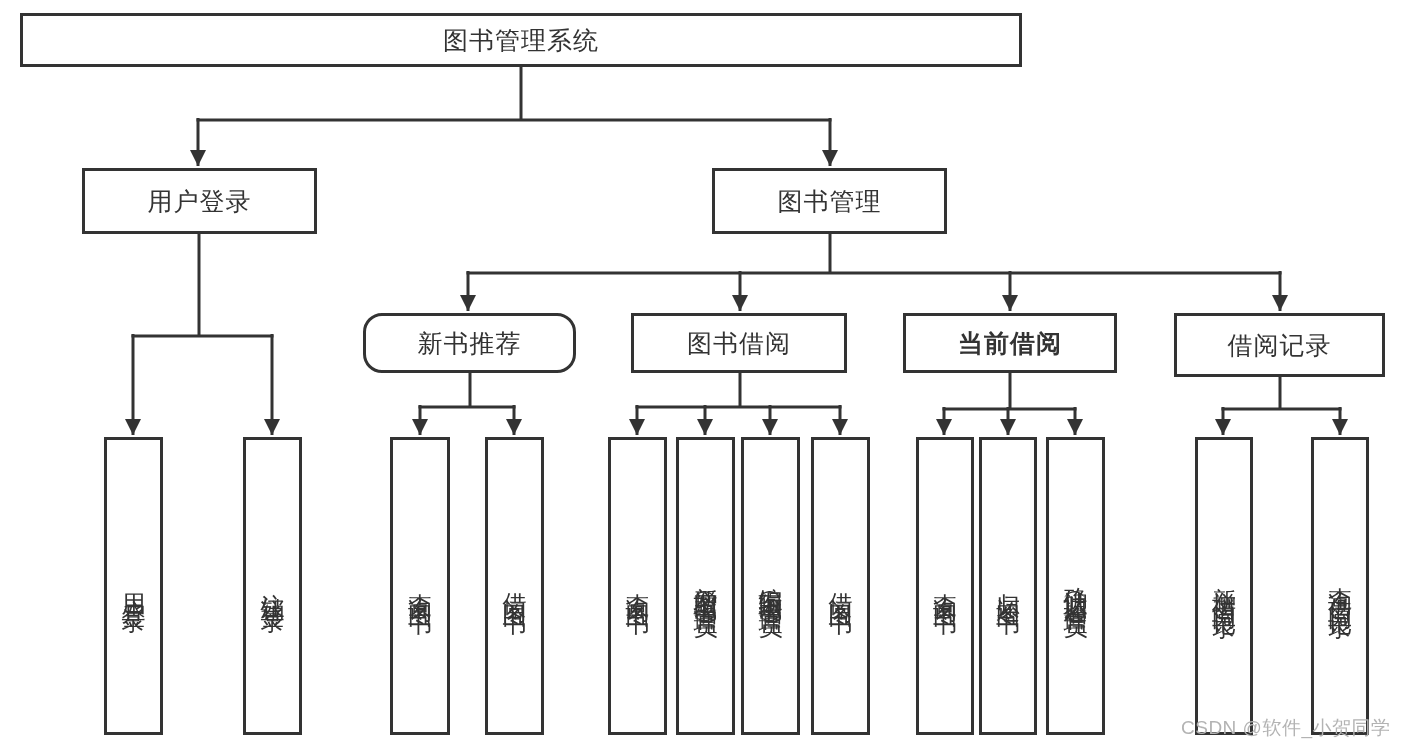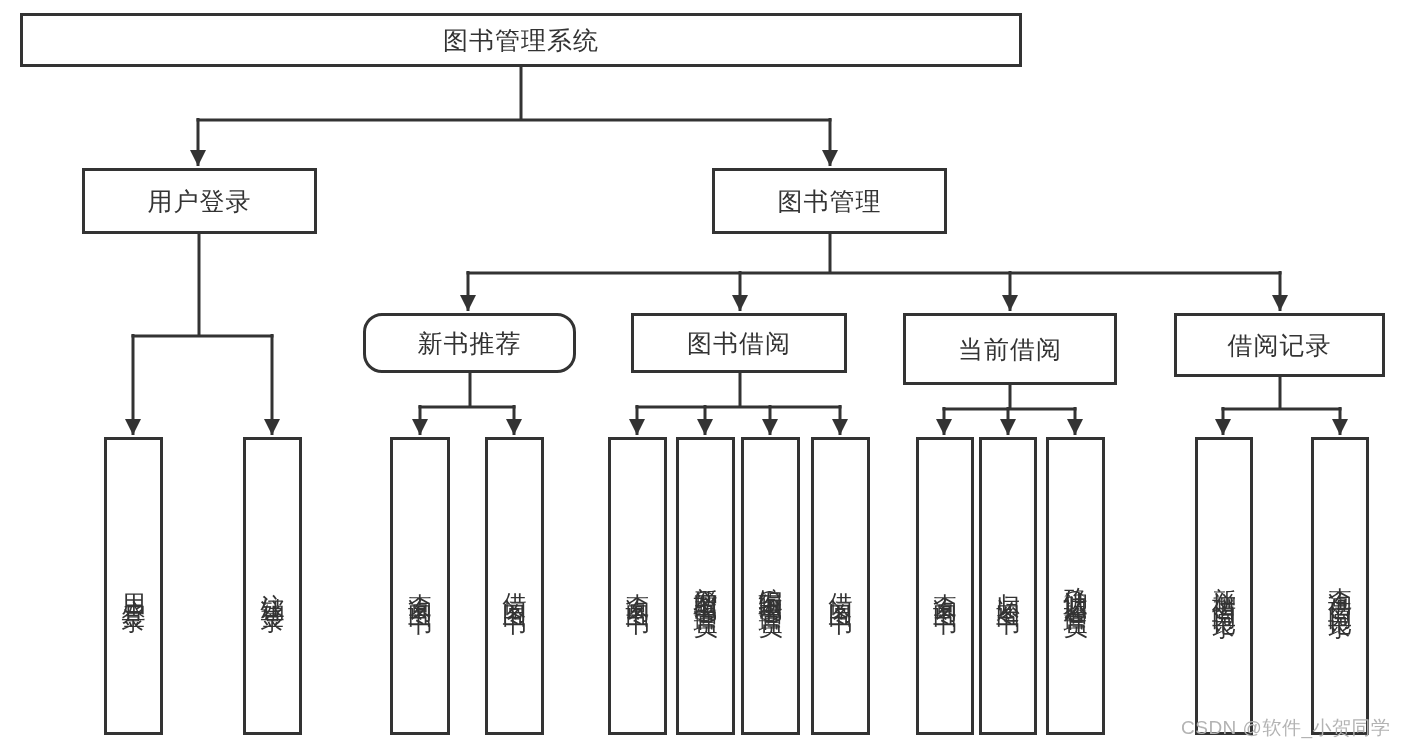--- a/index.html
+++ b/index.html
@@ -122,21 +122,21 @@
   <div class="node" style="left:712px; top:168px; width:235px; height:66px;">
     <span>图书管理</span>
   </div>
 
   <div class="node" style="left:363px; top:313px; width:213px; height:60px;border-radius:19px;">
     <span>新书推荐</span>
   </div>
   <div class="node" style="left:631px; top:313px; width:216px; height:60px;">
     <span>图书借阅</span>
   </div>
-  <div class="node" style="left:903px; top:313px; width:214px; height:72px;">
+  <div class="node" style="left:903px; top:313px; width:214px; height:60px;font-weight:bold;">
     <span>当前借阅</span>
   </div>
   <div class="node" style="left:1174px; top:313px; width:211px; height:64px;">
     <span>借阅记录</span>
   </div>
 
   <div class="node leaf" style="left:104px; top:437px; width:59px; height:298px;">
     <span class="v-label">用户登录</span>
   </div>
   <div class="node leaf" style="left:243px; top:437px; width:59px; height:298px;">

